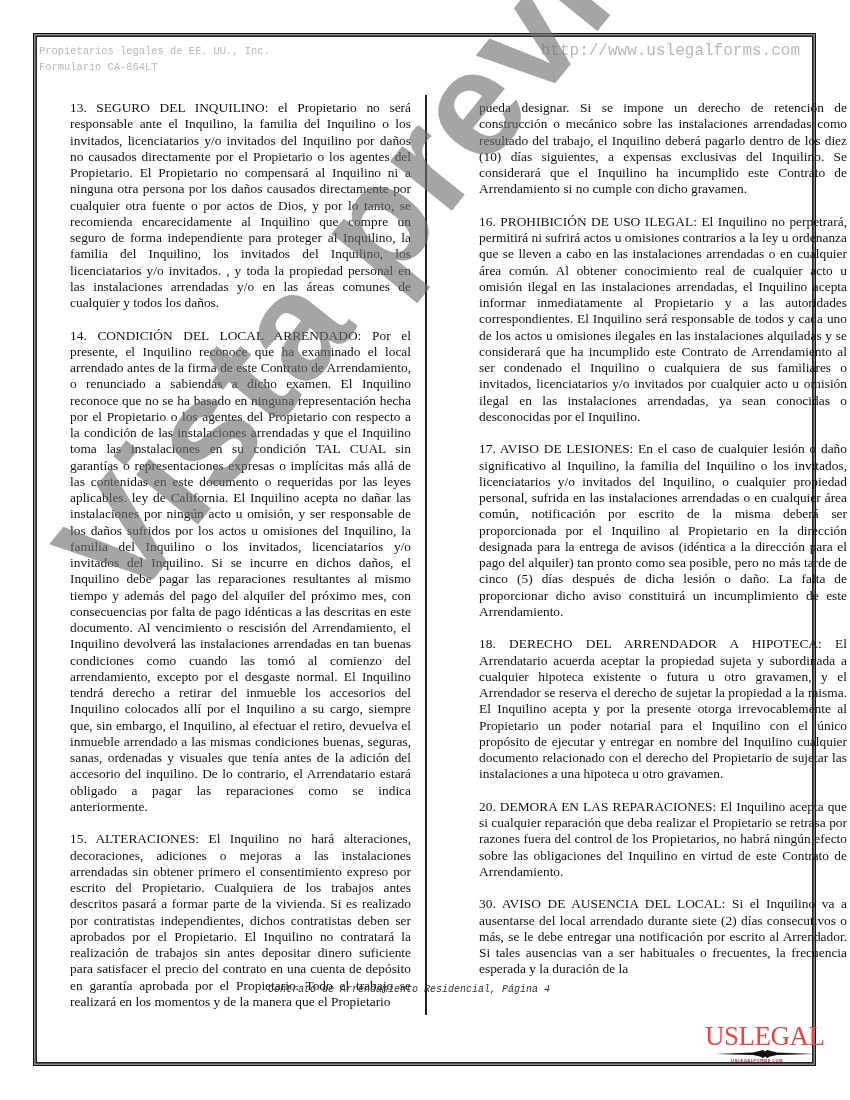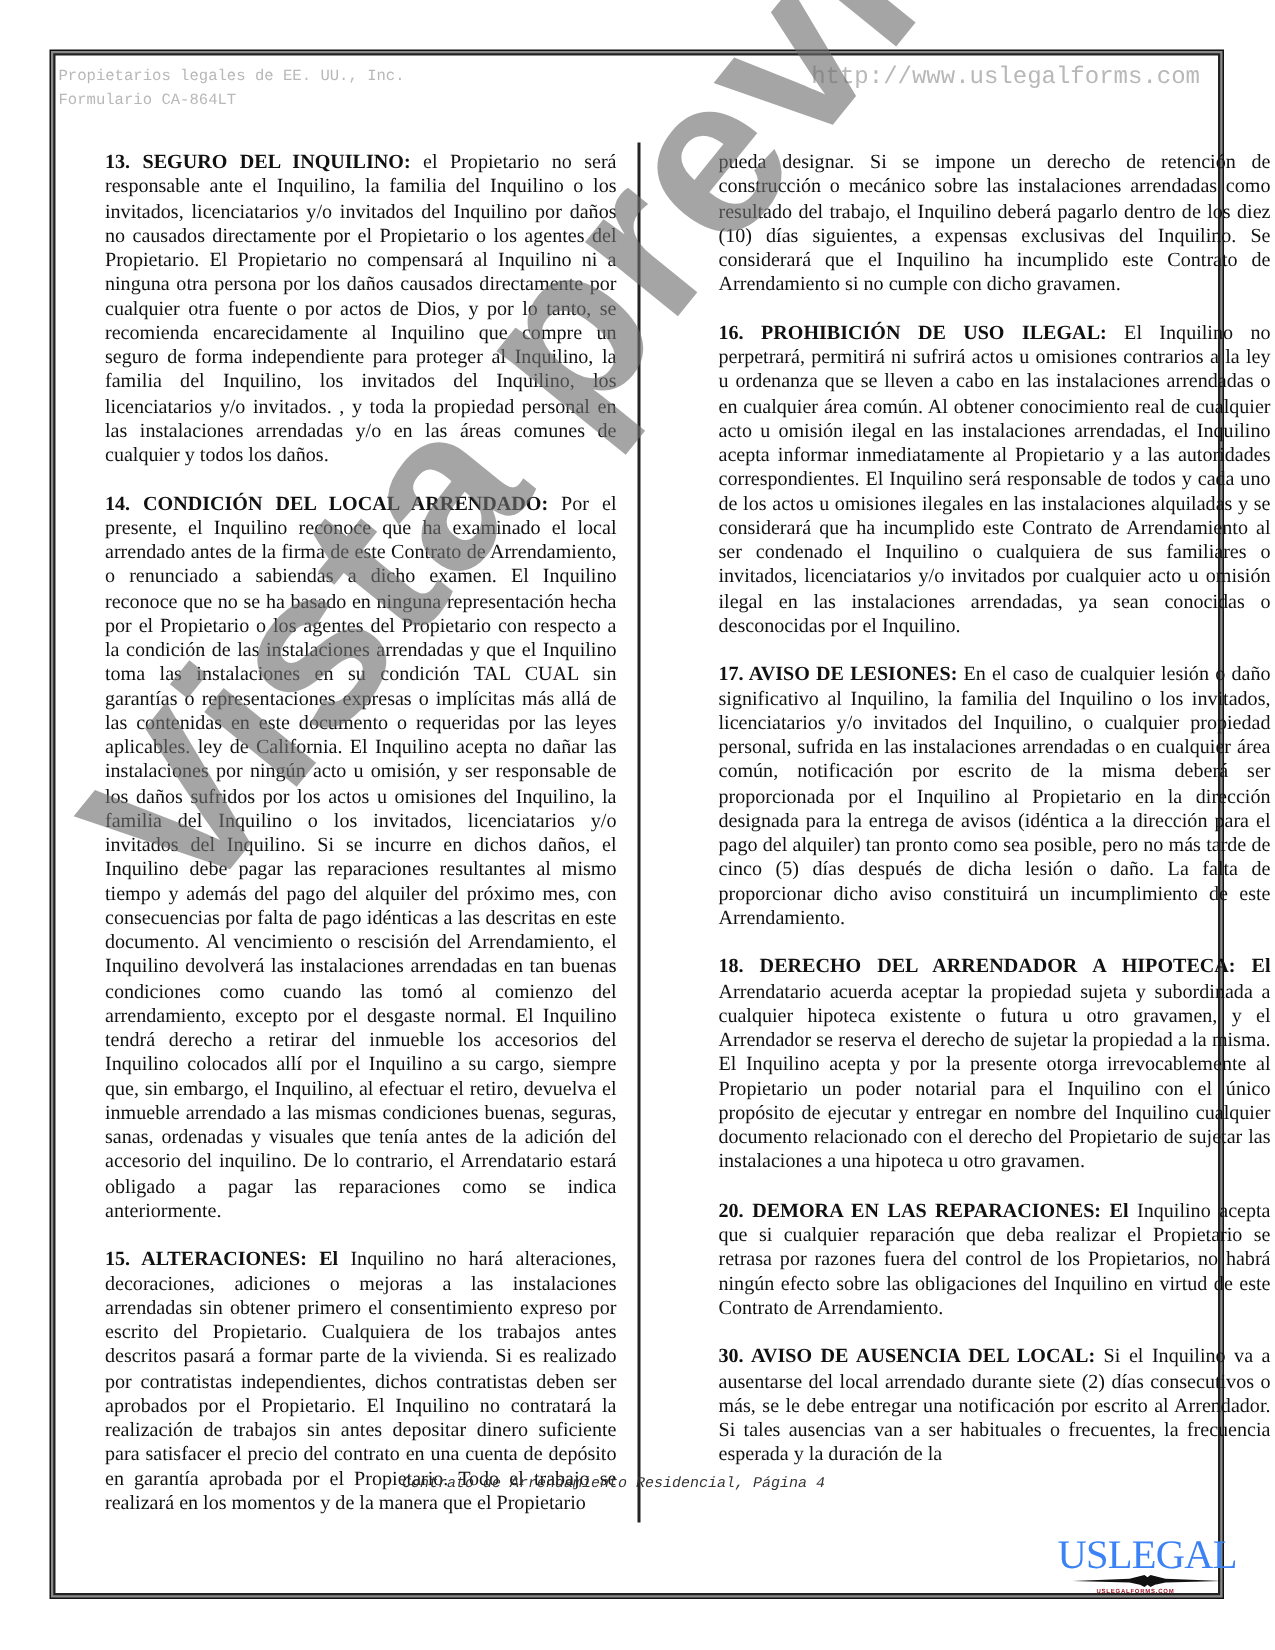--- a/index.html
+++ b/index.html
@@ -67,21 +67,21 @@
     }
     .col-right {
       left: 436px;
       width: 368px;
       margin-left: 43px;
     }
     .clause {
       margin: 0 0 16.25px 0;
     }
     .clause-title {
-      font-weight: bold;
+      font-weight: normal;
     }
     .watermark {
       position: absolute;
       left: 30px;
       top: 530px;
       width: 900px;
       transform: rotate(-51deg);
       transform-origin: 0 0;
       font-family: "Liberation Sans", "DejaVu Sans", sans-serif;
       font-weight: bold;
@@ -105,21 +105,21 @@
       position: absolute;
       left: 705px;
       top: 1022px;
       width: 120px;
       height: 44px;
     }
     .logo-word {
       font-family: "Liberation Serif", "DejaVu Serif", serif;
       font-size: 27px;
       line-height: 28px;
-      color: #3b82f6;
+      color: #ef4444;
       letter-spacing: -0.5px;
       display: block;
     }
     .logo-eagle {
       display: block;
       width: 100px;
       height: 8px;
       margin-left: 10px;
     }
     .logo-url {

